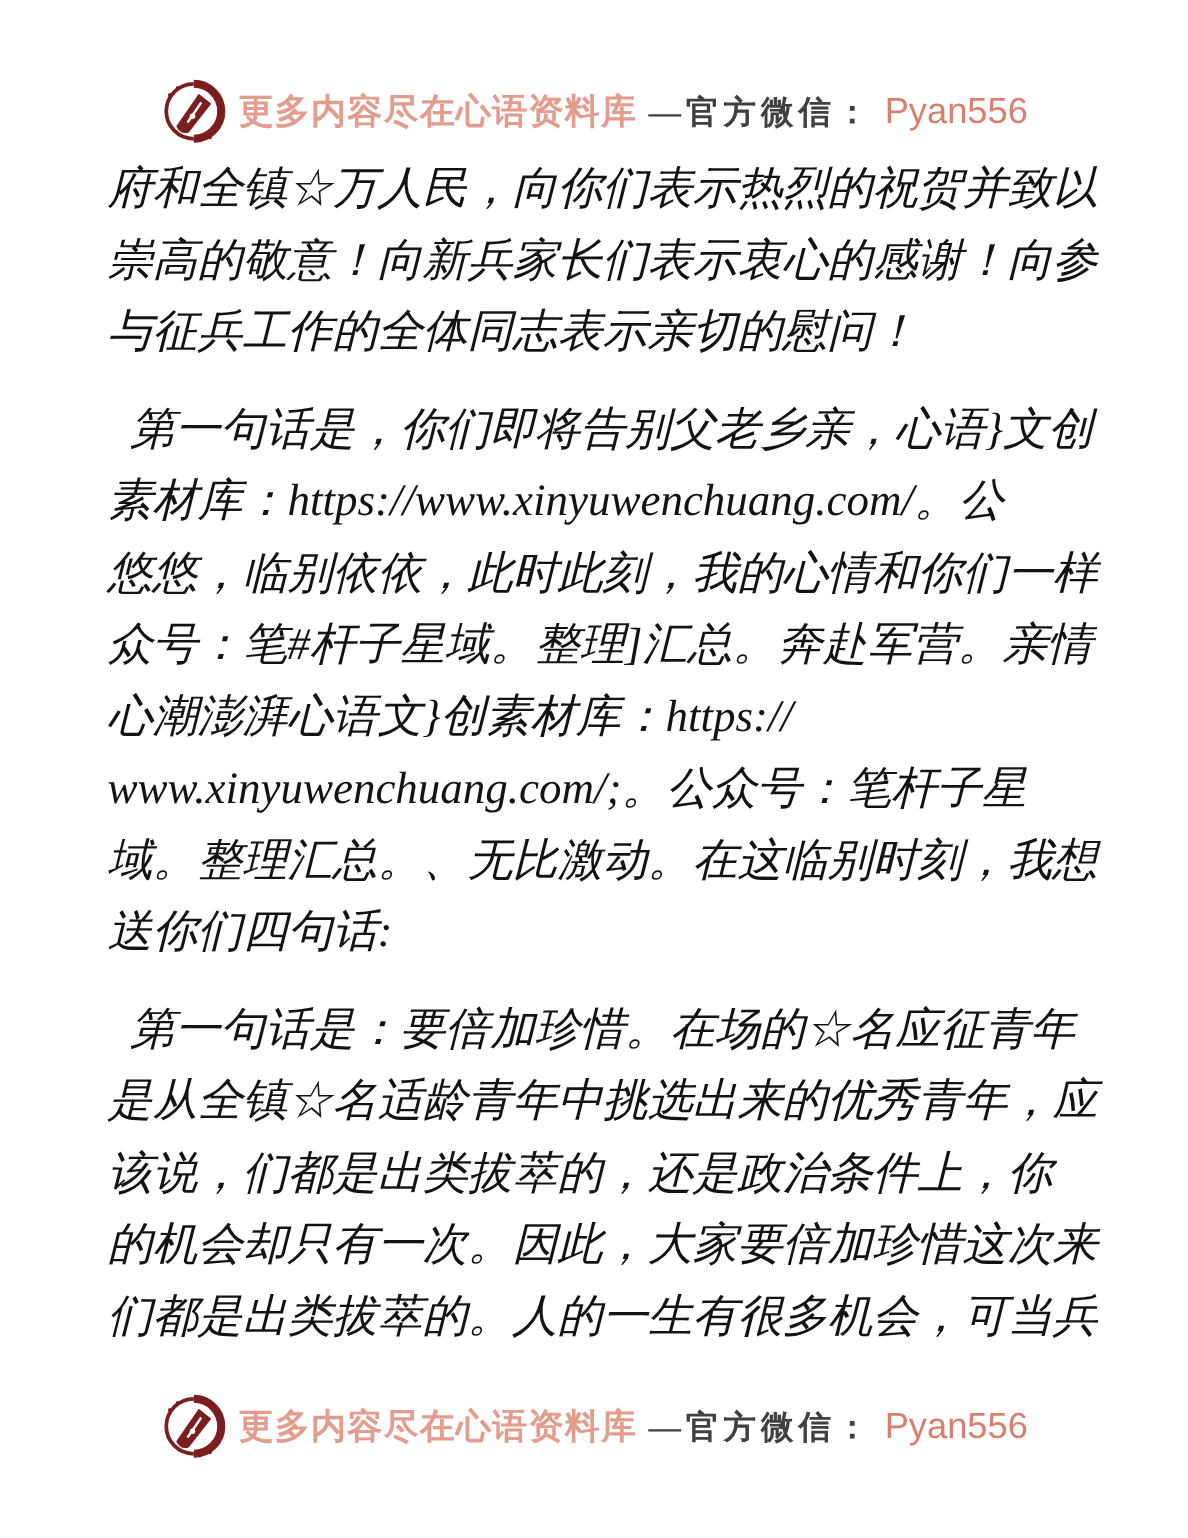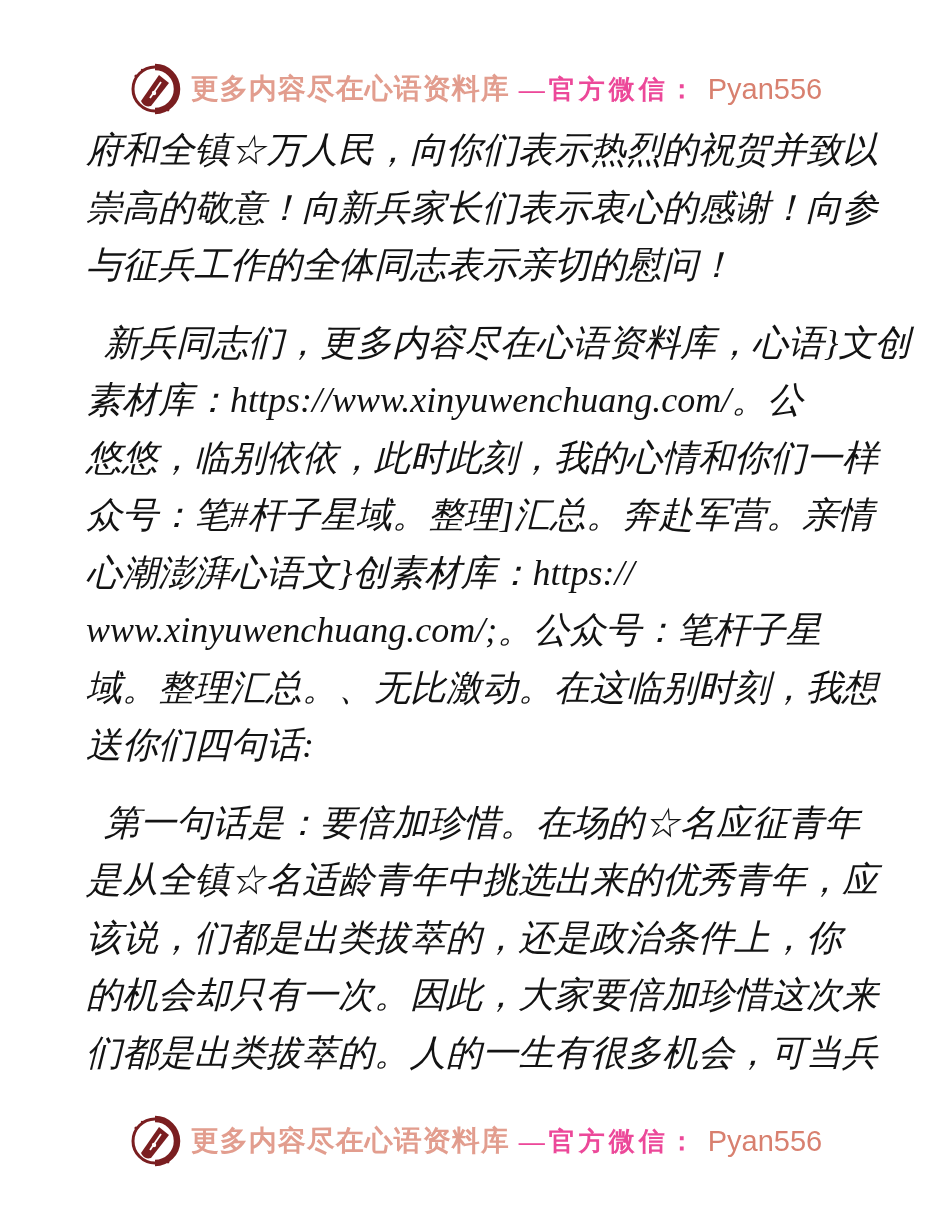--- a/index.html
+++ b/index.html
@@ -38,21 +38,21 @@
     font-size: 28px;
     font-weight: 600;
     letter-spacing: 1px;
     color: #e29d8e;
   }
   .wechat-label {
     font-family: "Liberation Serif", "DejaVu Serif", serif;
     font-size: 26px;
     font-weight: 600;
     letter-spacing: 4px;
-    color: #ec4899;
+    color: #404040;
   }
   .wechat-id {
     font-family: "Liberation Sans", "DejaVu Sans", sans-serif;
     font-size: 29px;
     font-weight: 400;
     color: #d8806f;
   }
   .doc {
     position: absolute;
     top: 122px;
@@ -95,21 +95,21 @@
 
   <div class="doc">
 
     <div class="para">
       <div class="line">府和全镇☆万人民，向你们表示热烈的祝贺并致以</div>
       <div class="line">崇高的敬意！向新兵家长们表示衷心的感谢！向参</div>
       <div class="line">与征兵工作的全体同志表示亲切的慰问！</div>
     </div>
 
     <div class="para">
-      <div class="line indent">新兵同志们，更多内容尽在心语资料库，心语}文创</div>
+      <div class="line indent">第一句话是，你们即将告别父老乡亲，心语}文创</div>
       <div class="line">素材库：https://www.xinyuwenchuang.com/。公</div>
       <div class="line">悠悠，临别依依，此时此刻，我的心情和你们一样</div>
       <div class="line">众号：笔#杆子星域。整理]汇总。奔赴军营。亲情</div>
       <div class="line">心潮澎湃心语文}创素材库：https://</div>
       <div class="line">www.xinyuwenchuang.com/;。公众号：笔杆子星</div>
       <div class="line">域。整理汇总。、无比激动。在这临别时刻，我想</div>
       <div class="line">送你们四句话:</div>
     </div>
 
     <div class="para">

